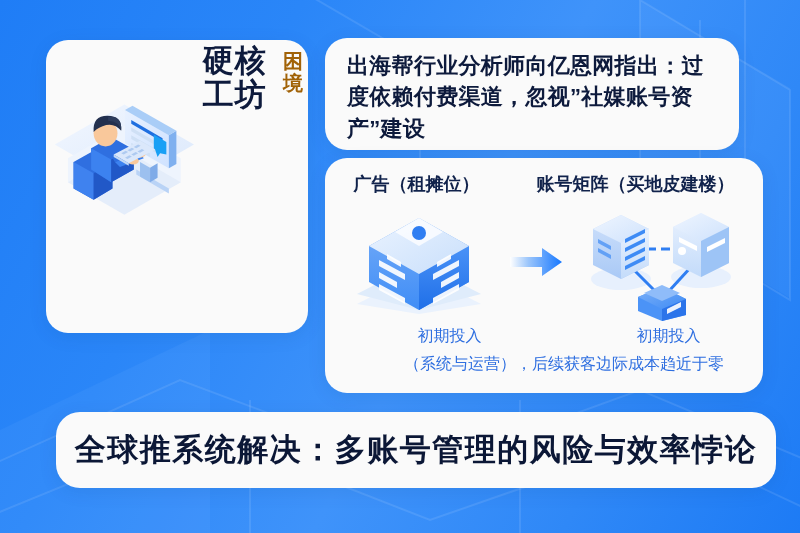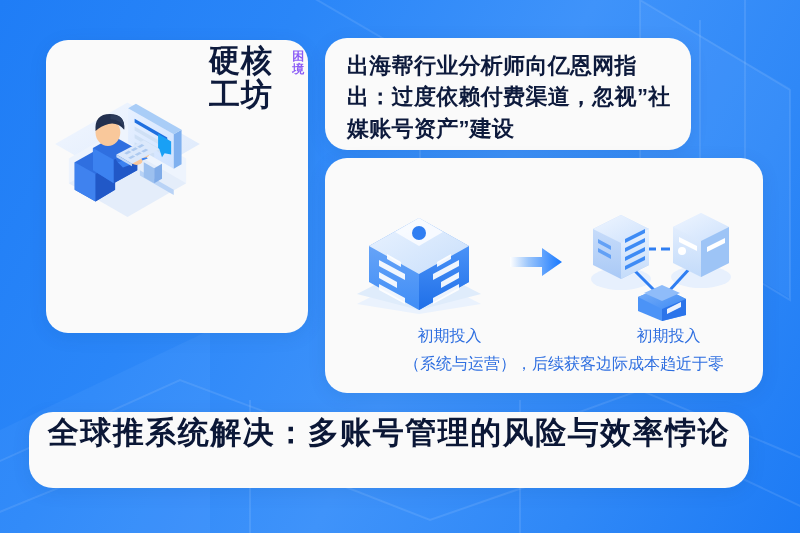--- a/index.html
+++ b/index.html
@@ -25,25 +25,25 @@
   
   #left-card{left:46px;top:40px;width:262px;height:293px;
     display:flex;flex-direction:row;align-items:flex-start;}
   .illus{width:250px;height:215px;margin-top:8px;}
   .illus svg{display:block;width:100%;height:100%;}
   #left-title{
     font-size:31px;font-weight:bold;color:#0d1a3c;letter-spacing:1px;
     margin-top:4px;line-height:1.1;
   }
   #left-sub{
-    font-size:12px;font-weight:bold;color:#8b5cf6;margin-top:10px;line-height:1.1;
-  }
-
-  
-  #quote-card{left:325px;top:38px;width:366px;height:112px;}
+    font-size:20px;font-weight:bold;color:#a16207;margin-top:10px;line-height:1.1;
+  }
+
+  
+  #quote-card{left:325px;top:38px;width:414px;height:112px;}
   #quote-text{
     position:absolute;left:22px;right:16px;top:12px;
     font-size:22px;font-weight:bold;color:#0d1a3c;line-height:1.43;
     letter-spacing:.3px;
   }
 
   
   #diagram-card{left:325px;top:158px;width:438px;height:235px;}
   .dg-heads{
     position:absolute;top:14px;left:0;width:100%;
@@ -58,22 +58,22 @@
     position:absolute;top:168px;left:0;width:100%;
     display:flex;justify-content:space-around;padding-left:15px;
   }
   .dg-cap{font-size:16px;color:#2f6fe0;font-weight:500;white-space:nowrap;}
   #dg-note{
     position:absolute;top:196px;left:0;width:100%;text-align:center;
     font-size:16px;color:#2f6fe0;font-weight:500;white-space:nowrap;padding-left:20px;
   }
 
   
-  #banner{left:29px;top:412px;width:720px;height:76px;border-radius:24px;
-    display:flex;align-items:flex-start;justify-content:center;}
+  #banner{left:56px;top:412px;width:720px;height:76px;border-radius:24px;
+    display:flex;align-items:center;justify-content:center;}
   #banner-text{
     font-size:31px;font-weight:bold;color:#0b1736;letter-spacing:1.5px;
     white-space:nowrap;
   }
 </style>
 </head>
 <body>
 
 <div class="stage">
 
@@ -164,20 +164,24 @@
     </div>
     <div id="left-title">硬核工坊</div>
     <div id="left-sub">困境</div>
   </div>
 
   <div class="card" id="quote-card">
     <div id="quote-text">出海帮行业分析师向亿恩网指出：过度依赖付费渠道，忽视”社媒账号资产”建设</div>
   </div>
 
   <div class="card" id="diagram-card">
+    <div class="dg-heads">
+      <div class="dg-head">广告（租摊位）</div>
+      <div class="dg-head">账号矩阵（买地皮建楼）</div>
+    </div>
 
     <div class="dg-art">
 
       <span>
         <svg width="136" height="112" viewBox="0 0 136 112">
           <defs>
             <linearGradient id="bFace" x1="0" y1="0" x2="0" y2="1">
               <stop offset="0" stop-color="#77adf8"></stop>
                 <stop offset="1" stop-color="#3f8df6"></stop>
             </linearGradient>

